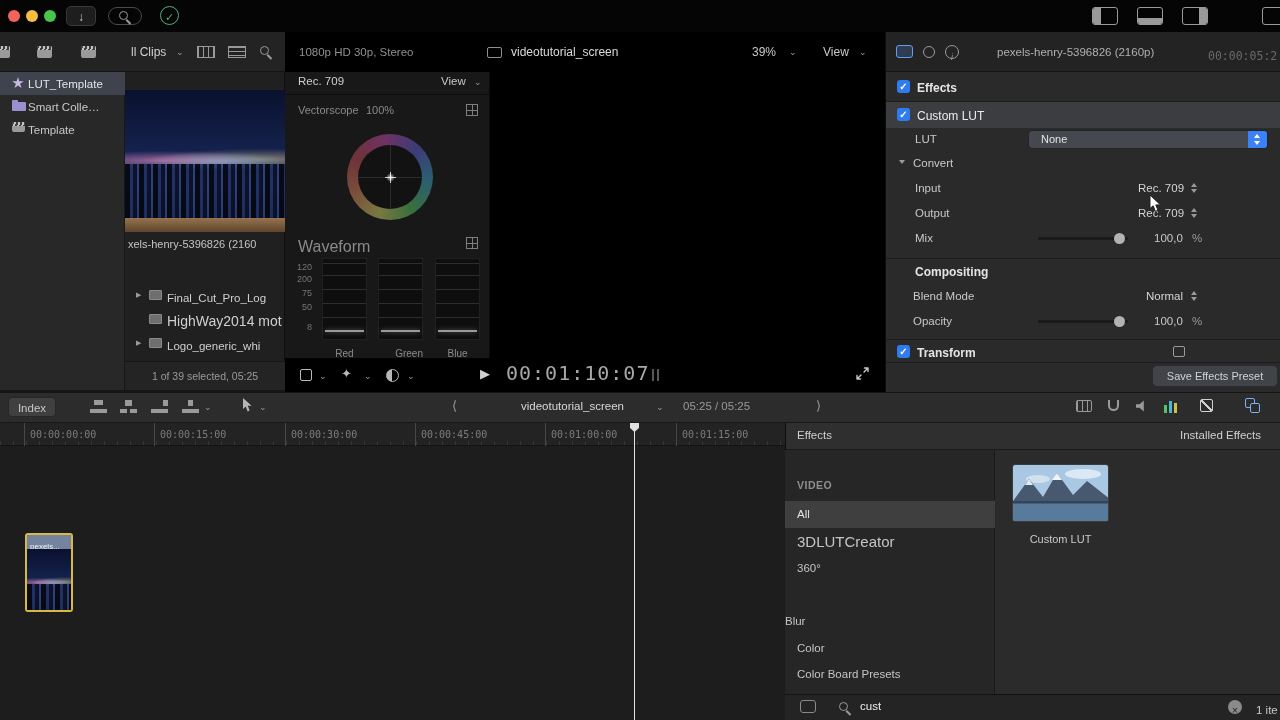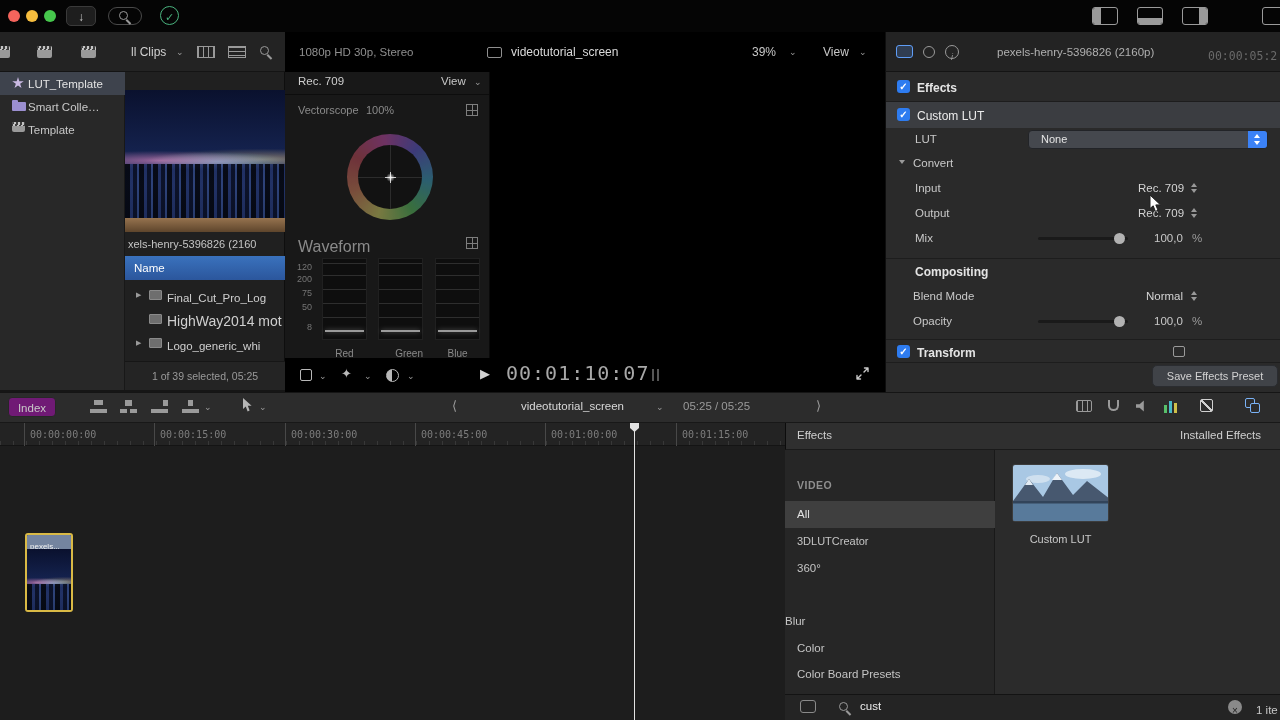--- a/index.html
+++ b/index.html
@@ -103,21 +103,20 @@
   <span class="abs" style="left:12px;top:100px;width:6px;height:3px;background:#9b8fd0;border-radius:1px 1px 0 0"></span>
   <span class="abs" style="left:12px;top:102px;width:14px;height:9px;background:#9b8fd0;border-radius:1px"></span>
   <span class="t" style="left:28px;top:101px;font-size:11.5px">Smart Colle…</span>
   <div class="abs" style="left:0;top:118px;width:125px;height:23px"></div>
   <span class="clapper" style="left:12px;top:122px;width:13px;height:10px"></span>
   <span class="t" style="left:28px;top:124px;font-size:11.5px">Template</span>
 
   <div class="city" style="left:125px;top:90px;width:160px;height:128px"></div>
   <div class="abs" style="left:125px;top:218px;width:160px;height:14px;background:linear-gradient(180deg,#96734f,#5e452c)"></div>
   <div class="abs" style="left:128px;top:234px;width:154px;overflow:hidden"><span class="ts" style="font-size:11px;color:#c4c4c4">xels-henry-5396826 (2160</span></div>
-  <div class="abs" style="left:125px;top:256px;width:160px;height:24px;background:linear-gradient(180deg,#3a72bd,#2b569c)"><span class="ts" style="margin-left:9px;line-height:24px;font-size:11.5px;color:#fff">Name</span></div>
 
   <div class="abs" style="left:125px;top:283px;width:160px;height:24px">
     <span class="abs" style="left:11px;top:8px;font-size:7px;color:#9a9a9a">▶</span>
     <span class="filmico" style="left:24px;top:7px"></span>
     <div class="abs" style="left:42px;top:5px;width:115px;overflow:hidden"><span class="ts" style="font-size:11.5px;color:#cfcfcf">Final_Cut_Pro_Log</span></div>
   </div>
   <div class="abs" style="left:125px;top:307px;width:160px;height:24px">
     <span class="filmico" style="left:24px;top:7px"></span>
     <div class="abs" style="left:42px;top:5px;width:115px;overflow:hidden"><span class="ts" style="font-size:14px;color:#cfcfcf">HighWay2014 mot</span></div>
   </div>
@@ -234,21 +233,21 @@
   <span class="t" style="left:1192px;top:315px;font-size:11.5px;color:#9a9a9a">%</span>
 
   <div class="hline" style="left:886px;top:339px;width:394px;background:#1d1d1d"></div>
   <span class="cb" style="left:897px;top:345px">✓</span>
   <span class="t" style="left:917px;top:346px;color:#e4e4e4;font-weight:600">Transform</span>
   <div class="abs" style="left:1173px;top:346px;width:12px;height:11px;border:1.5px solid #9a9a9a;border-radius:2px"></div>
 
   <div class="hline" style="left:886px;top:362px;width:394px;background:#1d1d1d"></div>
   <div class="abs" style="left:1152px;top:365px;width:126px;height:22px;background:#404348;border:1px solid #2a2c30;border-radius:5px;text-align:center"><span class="ts" style="font-size:11px;color:#d2d2d2;line-height:20px">Save Effects Preset</span></div>
 
-  <div class="abs" style="left:8px;top:397px;width:48px;height:20px;background:#701a75;border:1px solid #272727;border-radius:4px;text-align:center"><span class="ts" style="font-size:11.5px;color:#c8c8c8;line-height:18px">Index</span></div>
+  <div class="abs" style="left:8px;top:397px;width:48px;height:20px;background:#404040;border:1px solid #272727;border-radius:4px;text-align:center"><span class="ts" style="font-size:11.5px;color:#c8c8c8;line-height:18px">Index</span></div>
   <div class="abs" style="left:90px;top:400px;width:17px;height:13px;background:linear-gradient(#9a9a9a,#9a9a9a) 0 9px/17px 4px no-repeat,linear-gradient(#9a9a9a,#9a9a9a) 4px 0/9px 5px no-repeat"></div>
   <div class="abs" style="left:120px;top:400px;width:17px;height:13px;background:linear-gradient(#9a9a9a,#9a9a9a) 0 9px/7px 4px no-repeat,linear-gradient(#9a9a9a,#9a9a9a) 10px 9px/7px 4px no-repeat,linear-gradient(#9a9a9a,#9a9a9a) 5px 0/7px 6px no-repeat"></div>
   <div class="abs" style="left:151px;top:400px;width:17px;height:13px;background:linear-gradient(#9a9a9a,#9a9a9a) 0 9px/17px 4px no-repeat,linear-gradient(#9a9a9a,#9a9a9a) 12px 0/5px 6px no-repeat"></div>
   <div class="abs" style="left:182px;top:400px;width:17px;height:13px;background:linear-gradient(#9a9a9a,#9a9a9a) 0 9px/17px 4px no-repeat,linear-gradient(#9a9a9a,#9a9a9a) 6px 0/5px 6px no-repeat"></div>
   <span class="chev" style="left:204px;top:403px">⌄</span>
   <svg style="position:absolute;left:242px;top:398px" width="11" height="15" viewBox="0 0 11 15">
       <polygon points="1,0 1,11 3.8,8.6 5.6,13.5 7.6,12.6 5.8,7.8 9.6,7.8" fill="#b5b5b5"></polygon>
     </svg>
   <span class="chev" style="left:259px;top:403px">⌄</span>
 
@@ -289,21 +288,21 @@
   </div>
 
   <div class="vline" style="left:634px;top:423px;height:297px;background:#e2e2e2;z-index:40"></div>
   <div class="abs" style="left:630px;top:423px;width:9px;height:9px;background:#e2e2e2;clip-path:polygon(0 0,100% 0,100% 55%,50% 100%,0 55%);z-index:41"></div>
 
   <span class="t" style="left:797px;top:429px;font-size:11.5px;color:#cfcfcf">Effects</span>
   <span class="t" style="left:1180px;top:429px;font-size:11.5px;color:#cfcfcf">Installed Effects</span>
   <span class="t" style="left:797px;top:479px;font-size:10.5px;color:#8f8f8f;font-weight:bold;letter-spacing:.5px">VIDEO</span>
 
   <div class="abs" style="left:785px;top:501px;width:210px;height:27px;background:#3f3f3f"><span class="ts" style="margin-left:12px;line-height:27px;font-size:11.5px;color:#e2e2e2">All</span></div>
-  <div class="abs" style="left:785px;top:528px;width:210px;height:27px"><span class="ts" style="margin-left:12px;line-height:27px;font-size:11px;color:#c4c4c4">3DLUTCreator</span></div>
+  <div class="abs" style="left:785px;top:528px;width:210px;height:27px"><span class="ts" style="margin-left:12px;line-height:27px;font-size:15px;color:#c4c4c4">3DLUTCreator</span></div>
   <div class="abs" style="left:785px;top:555px;width:210px;height:27px"><span class="ts" style="margin-left:12px;line-height:27px;font-size:11.5px;color:#c4c4c4">360°</span></div>
   <div class="abs" style="left:785px;top:608px;width:210px;height:27px"><span class="ts" style="margin-left:0;line-height:27px;font-size:11.5px;color:#c4c4c4">Blur</span></div>
   <div class="abs" style="left:785px;top:661px;width:210px;height:27px"><span class="ts" style="margin-left:12px;line-height:27px;font-size:11.5px;color:#c4c4c4">Color Board Presets</span></div>
   <div class="abs" style="left:785px;top:635px;width:210px;height:27px"><span class="ts" style="margin-left:12px;line-height:27px;font-size:11.5px;color:#c4c4c4">Color</span></div>
 
   <div class="abs" style="left:1012px;top:464px;width:97px;height:58px;border-radius:3px;overflow:hidden;border:1px solid #3c3c3c">
     <svg width="97" height="58" viewBox="0 0 97 58">
       <rect width="97" height="58" fill="#a9c8e4"></rect>
       <ellipse cx="70" cy="9" rx="18" ry="5" fill="#e8f1f8" opacity="0.8"></ellipse>
       <ellipse cx="25" cy="14" rx="12" ry="4" fill="#dfeaf4" opacity="0.7"></ellipse>

